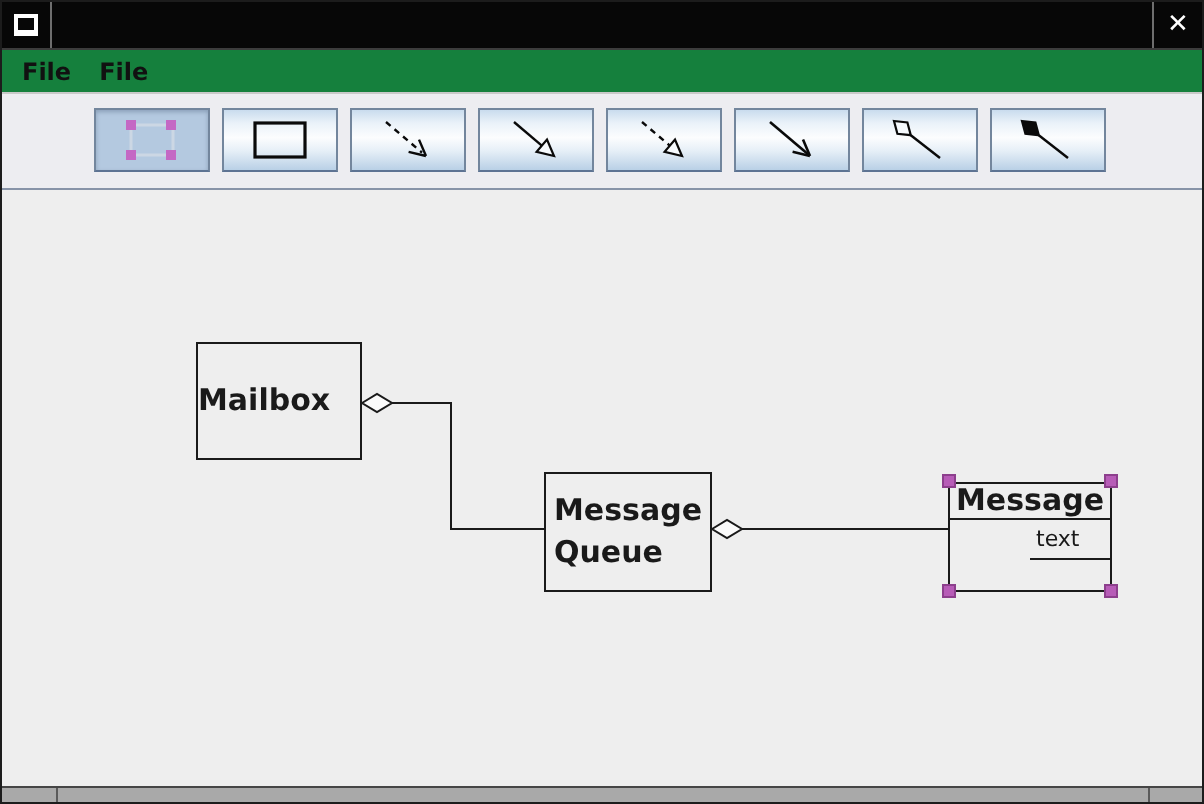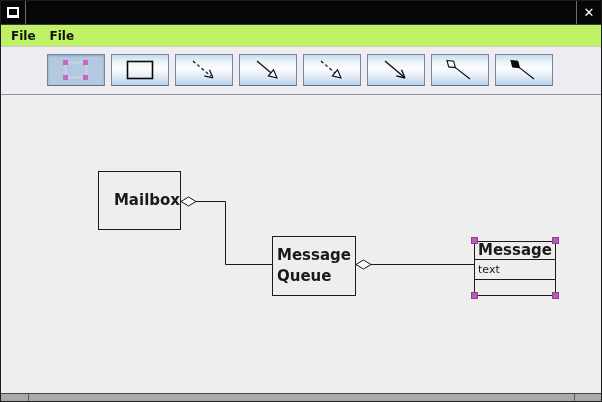--- a/index.html
+++ b/index.html
@@ -38,21 +38,21 @@
     width:25px; flex:0 0 25px;
     border-left:1px solid #6e6e6e;
     color:#ffffff; font-size:13px; font-weight:bold;
     display:flex; align-items:center; justify-content:center;
     cursor:default;
   }
 
   
   .menubar {
     height:22px; flex:0 0 22px;
-    background:#bef264;
+    background:#15803d;
     border-bottom:1px solid #c9c9c9;
     display:flex; align-items:center;
     padding-left:3px;
   }
   .menu-item {
     font-size:12px; font-weight:bold; color:#111;
     padding:3px 7px;
     cursor:default;
   }
 
@@ -102,40 +102,40 @@
     border:1px solid #1a1a1a;
     background:#eeeeee;
     color:#1a1a1a;
   }
   .node-label {
     font-size:15px; font-weight:bold;
     white-space:pre-line; line-height:21px;
   }
   .node-mailbox {
     left:97px; top:76px; width:83px; height:59px;
-    display:flex; align-items:center; justify-content:flex-end;
+    display:flex; align-items:center; justify-content:flex-start;
   }
   .node-queue {
     left:271px; top:141px; width:84px; height:60px;
     display:flex; align-items:center;
     padding-left:4px;
   }
   .node-message {
     left:473px; top:146px; width:82px; height:55px;
     display:flex; flex-direction:column;
   }
   .class-title {
     height:18px; border-bottom:1px solid #1a1a1a;
     font-size:15px; font-weight:bold; line-height:17px;
     text-align:center; overflow:hidden;
   }
   .class-attr {
     height:20px; border-bottom:1px solid #1a1a1a;
     font-size:11px; line-height:19px;
-    padding-left:3px; overflow:hidden;
+    padding-left:3px; overflow:hidden;margin-left:40px;
   }
   .class-empty { flex:1 1 auto; }
 
   .handle {
     position:absolute; width:7px; height:7px;
     background:#b75cb7; border:1px solid #8d3f8d;
   }
   .handle-tl { left:470px; top:142px; }
   .handle-tr { left:551px; top:142px; }
   .handle-bl { left:470px; top:197px; }

